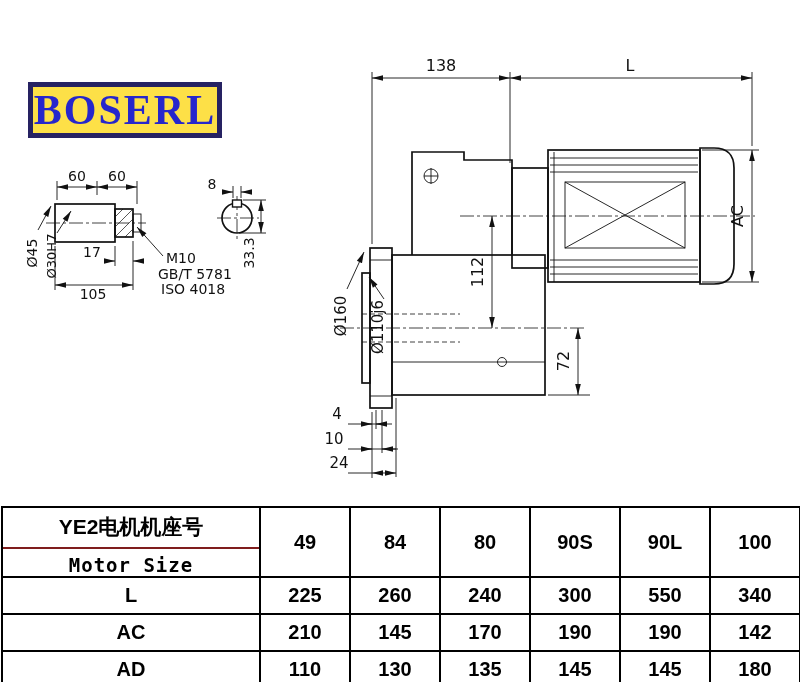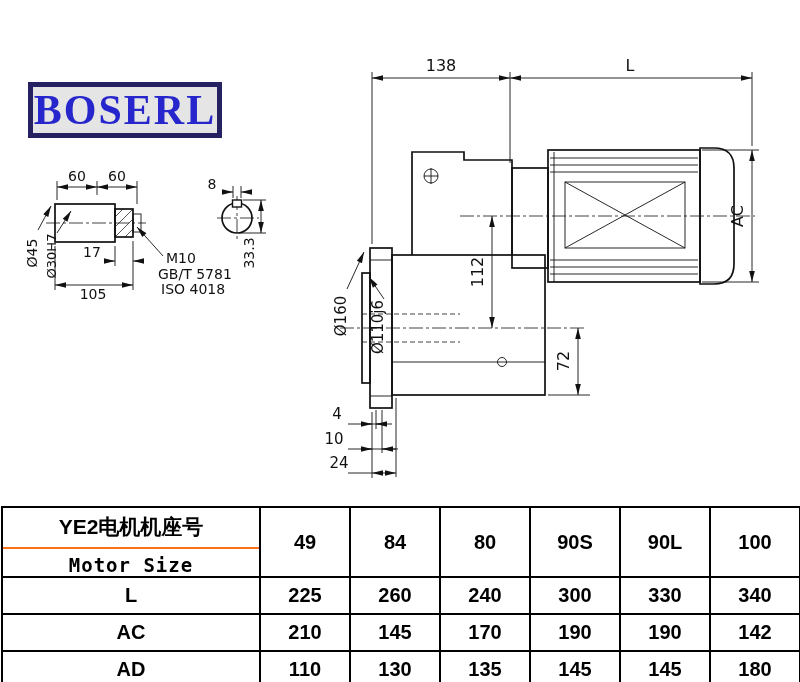--- a/index.html
+++ b/index.html
@@ -8,21 +8,21 @@
     position:relative; width:800px; height:682px; background:#fff;
     font-family:"Liberation Sans", sans-serif; overflow:hidden;
   }
   .drawing { position:absolute; left:0; top:0; }
   .title {
     position:absolute; left:34px; top:12px; font-size:27px; font-weight:bold;
     color:#000; letter-spacing:1px; white-space:nowrap;
   }
   .logo {
     position:absolute; left:28px; top:82px; width:194px; height:56px;
-    border:5px solid #262262; background:#e5e5e5;
+    border:5px solid #262262; background:#fde047;
     display:flex; align-items:center; justify-content:center;
   }
   .logo span {
     font-family:"Liberation Serif", serif; font-weight:bold; font-size:42px;
     color:#2626cc; letter-spacing:2px; line-height:1;
   }
   
   .o { fill:none; stroke:#111; stroke-width:1.7; }
   .t { fill:none; stroke:#111; stroke-width:0.9; }
   .h { fill:none; stroke:#111; stroke-width:0.7; }
@@ -37,21 +37,21 @@
   .dim-table {
     position:absolute; left:1px; top:506px; width:798px;
     border-collapse:collapse; table-layout:fixed; background:#fff;
   }
   .dim-table td {
     border:2px solid #000; text-align:center; vertical-align:middle;
     font-size:20px; font-weight:bold; color:#000; padding:0;
   }
   .dim-table tr.hdr td { height:60px; }
   .dim-table tr.r td { height:37px; }
-  .hc1 { font-size:21px; border-bottom:2px solid #f97316; padding:5px 0 6px; }
+  .hc1 { font-size:21px; border-bottom:2px solid #7f1d1d; padding:5px 0 6px; }
   .hc2 { font-family:"DejaVu Sans Mono", monospace; font-size:19px; padding:5px 0 0; letter-spacing:1px; }
   col.c0 { width:258px; } col.cn { width:90px; }
 </style>
 </head>
 <body>
 
 <div class="page">
 
   <svg class="drawing" width="800" height="506" viewBox="0 0 800 506">
     <defs>
@@ -226,21 +226,21 @@
         <td>90S</td>
         <td>90L</td>
         <td>100</td>
       </tr>
       <tr class="r">
         <td>L</td>
         <td>225</td>
         <td>260</td>
         <td>240</td>
         <td>300</td>
-        <td>330</td>
+        <td>550</td>
         <td>340</td>
       </tr>
       <tr class="r">
         <td>AC</td>
         <td>210</td>
         <td>145</td>
         <td>170</td>
         <td>190</td>
         <td>190</td>
         <td>142</td>

